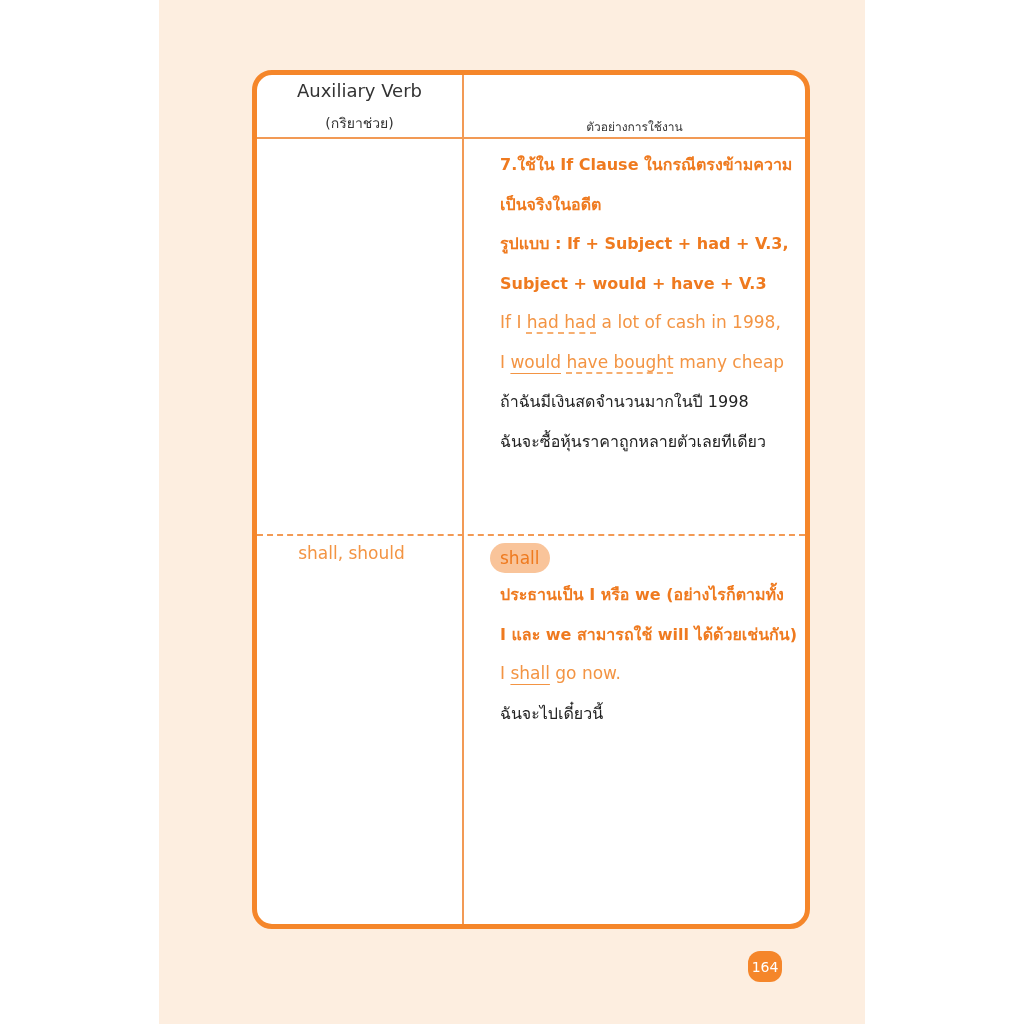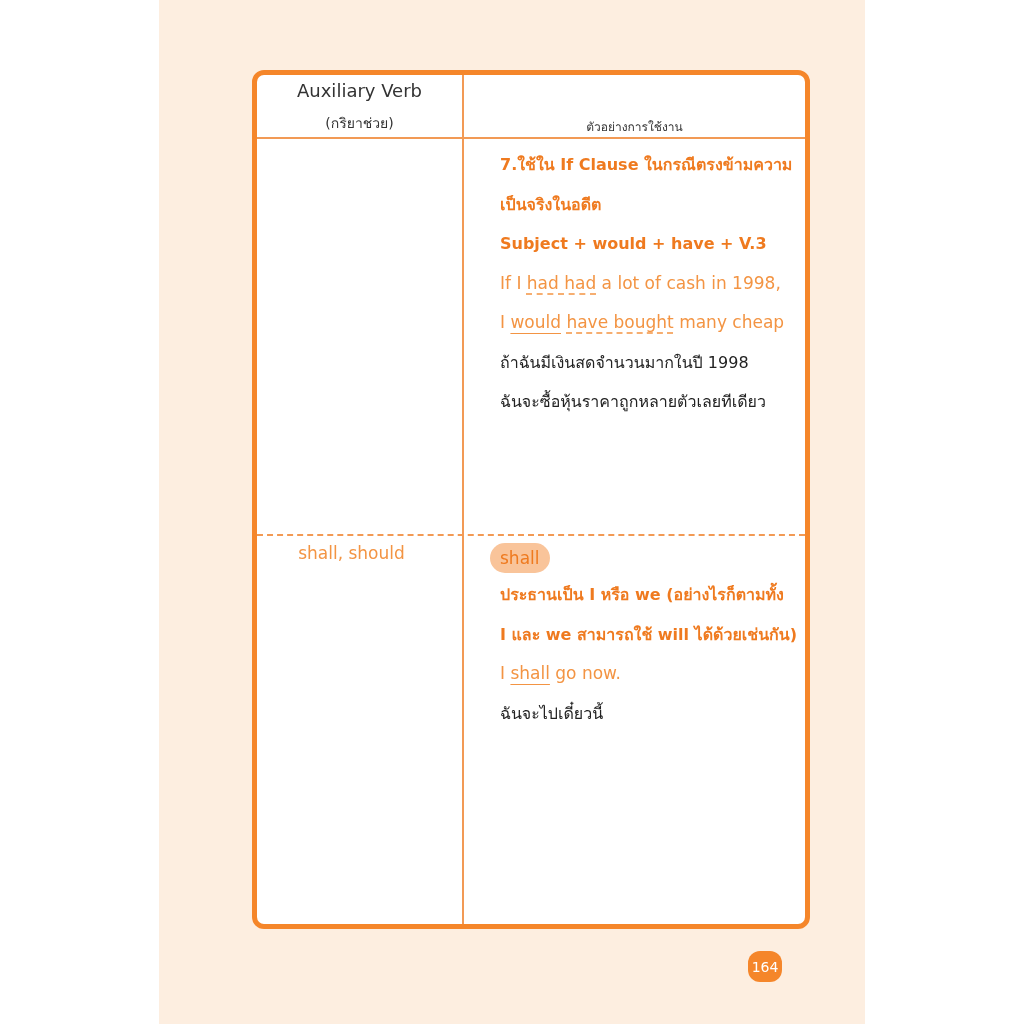--- a/index.html
+++ b/index.html
@@ -1,20 +1,20 @@
 <!DOCTYPE html>
 <html><head>
 <meta charset="utf-8">
 <style>
   html, body { margin:0; padding:0; }
   body { width:1024px; height:1024px; background:#ffffff; position:relative; overflow:hidden;
          font-family:"DejaVu Sans", sans-serif; }
   .page { position:absolute; left:159px; top:0; width:706px; height:1024px; background:#fdeee0; }
   .box { position:absolute; left:252px; top:70px; width:548px; height:849px;
-         border:5px solid #f5862a; border-radius:12px; background:#ffffff; }
+         border:5px solid #f5862a; border-radius:20px; background:#ffffff; }
   .colline { position:absolute; left:205px; top:0; bottom:0; width:2px; background:#f29a55; }
   .hdrline { position:absolute; left:0; right:0; top:62px; height:2px; background:#f29a55; }
   .dashline { position:absolute; left:0; right:0; top:459px; height:0; border-top:2px dashed #f29a55; }
   .hcell { position:absolute; top:0; height:62px; display:flex; flex-direction:column;
            align-items:center; justify-content:center; color:#333; }
   .h1 { left:0; width:205px; }
   .h2 { left:207px; width:341px; }
   .h1 .t1 { font-size:18px; line-height:22px; }
   .h1 .t2 { font-size:14px; line-height:18px;margin-top:12px; }
   .h2 .t1 { font-size:12px;margin-top:41px; }
@@ -47,20 +47,21 @@
     <span class="t1">Auxiliary Verb</span>
     <span class="t2">(กริยาช่วย)</span>
   </div>
   <div class="hcell h2">
     <span class="t1">ตัวอย่างการใช้งาน</span>
   </div>
 
   <div class="content" style="top:70px;">
     <div class="line or-b">7.ใช้ใน If Clause ในกรณีตรงข้ามความ</div>
     <div class="line or-b">เป็นจริงในอดีต</div>
+    <div class="line or-b">รูปแบบ : If + Subject + had + V.3,</div>
     <div class="line or-b">Subject + would + have + V.3</div>
     <div class="line or"><span>If I </span><span class="u-dash">had had</span><span> a lot of cash in 1998,</span></div>
     <div class="line or"><span>I </span><span class="u-solid">would</span><span> </span><span class="u-dash">have bought</span><span> many cheap</span></div>
     <div class="line bk">ถ้าฉันมีเงินสดจำนวนมากในปี 1998</div>
     <div class="line bk">ฉันจะซื้อหุ้นราคาถูกหลายตัวเลยทีเดียว</div>
   </div>
 
   <div class="verb-label">shall, should</div>
 
   <div class="content" style="top:468px;">

